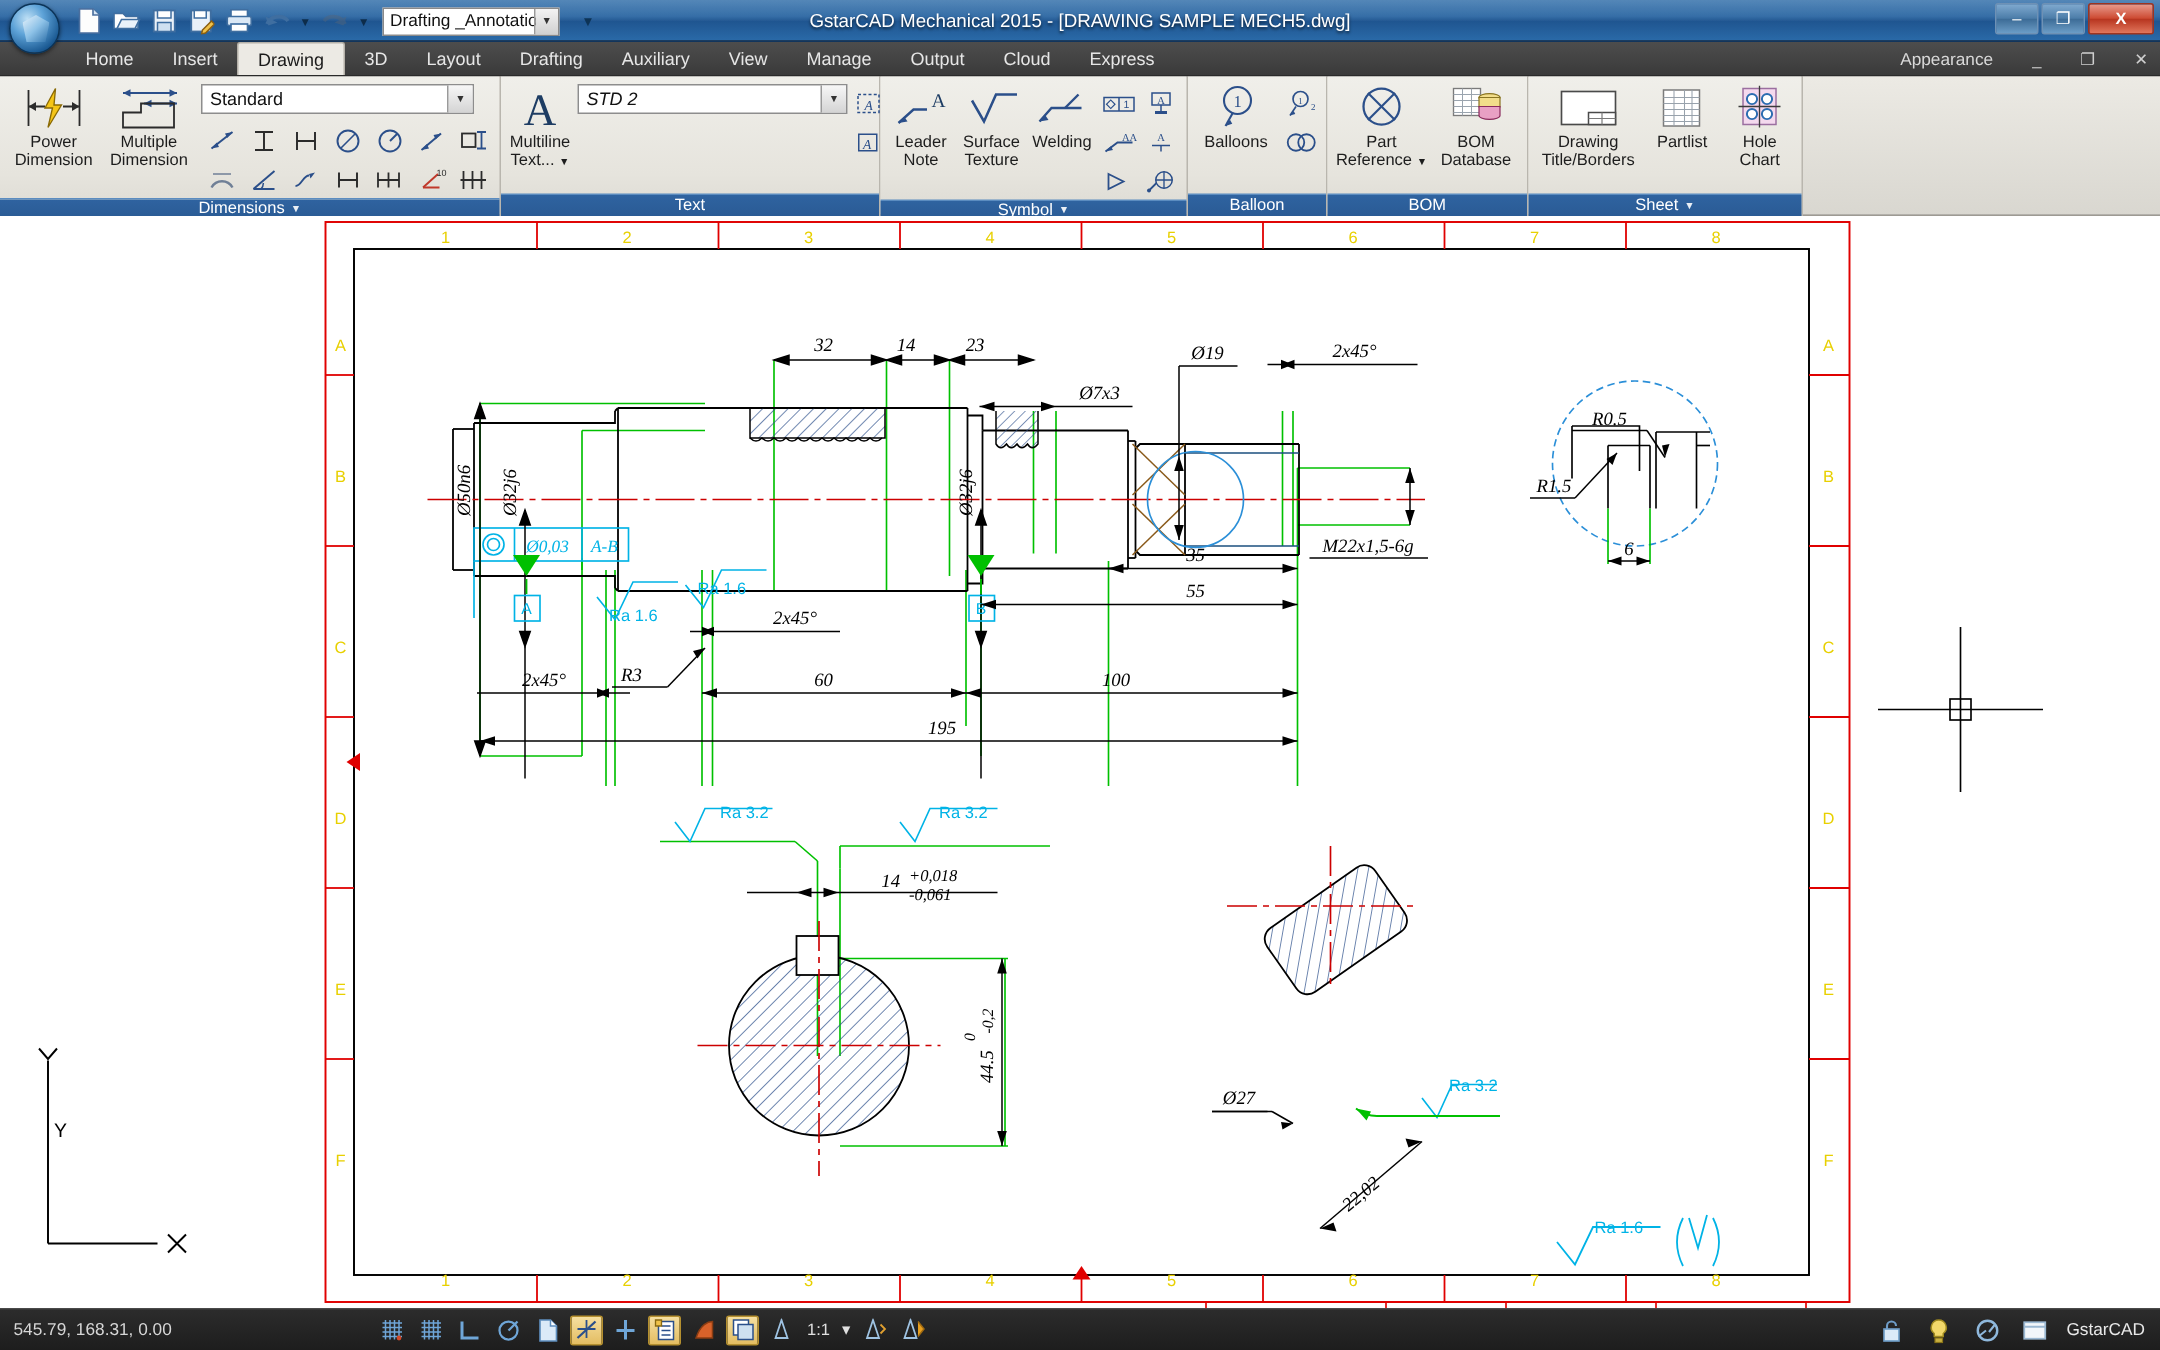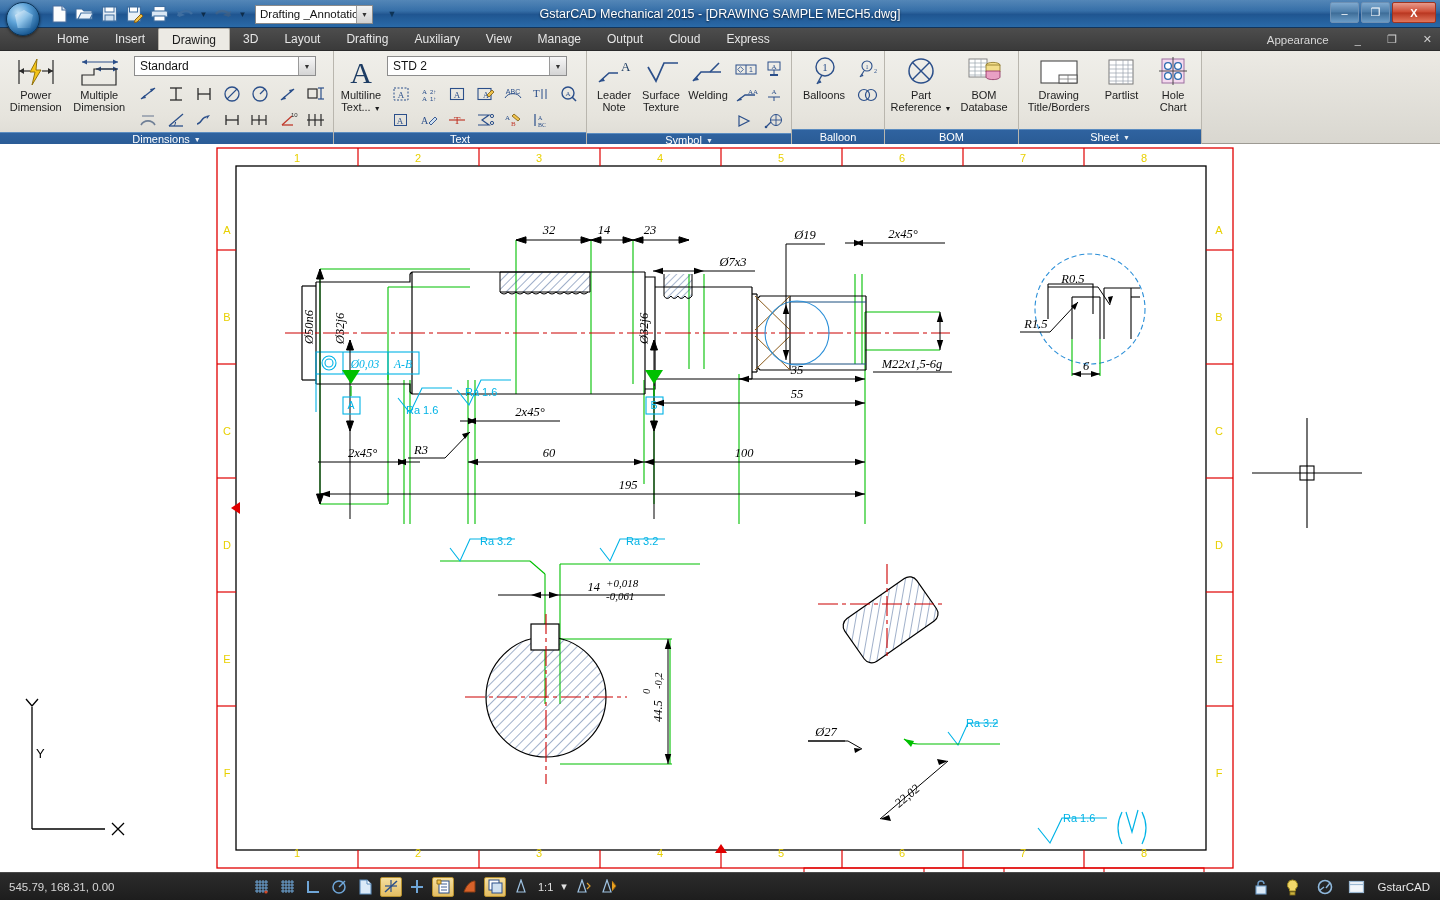--- a/index.html
+++ b/index.html
@@ -460,21 +460,21 @@
       <div class="panel-body">
         <div class="bigbtn">
           <div class="ico">
             <svg width="42" height="32" viewBox="0 0 42 32">
                 <text x="21" y="27" text-anchor="middle" font-size="30" font-family="Liberation Serif, serif" fill="#1d3c63">A</text>
               </svg>
           </div>
           <div class="lbl"><span style="white-space:pre-line">Multiline
 Text...</span> <span style="font-size:7px">▼</span></div>
         </div>
-        <div style="display:flex;flex-direction:column;margin-left:2px;">
+        <div style="display:flex;flex-direction:row;margin-left:2px;font-style:italic;">
           <div class="combo-tall" style="width:180px">
             <span>STD 2</span>
             <span class="arrow">▼</span>
           </div>
           <div class="smallgrid">
             <div class="smallrow">
               <div class="sbtn">
                   <svg width="20" height="18" viewBox="0 0 20 18">
                     <rect x="3" y="3" width="14" height="12" fill="none" stroke="#2b4f8a" stroke-width="1" stroke-dasharray="2 1.5"></rect>
                     <text x="10" y="13" text-anchor="middle" font-size="9" fill="#2b4f8a" font-family="Liberation Serif, serif">A</text>

